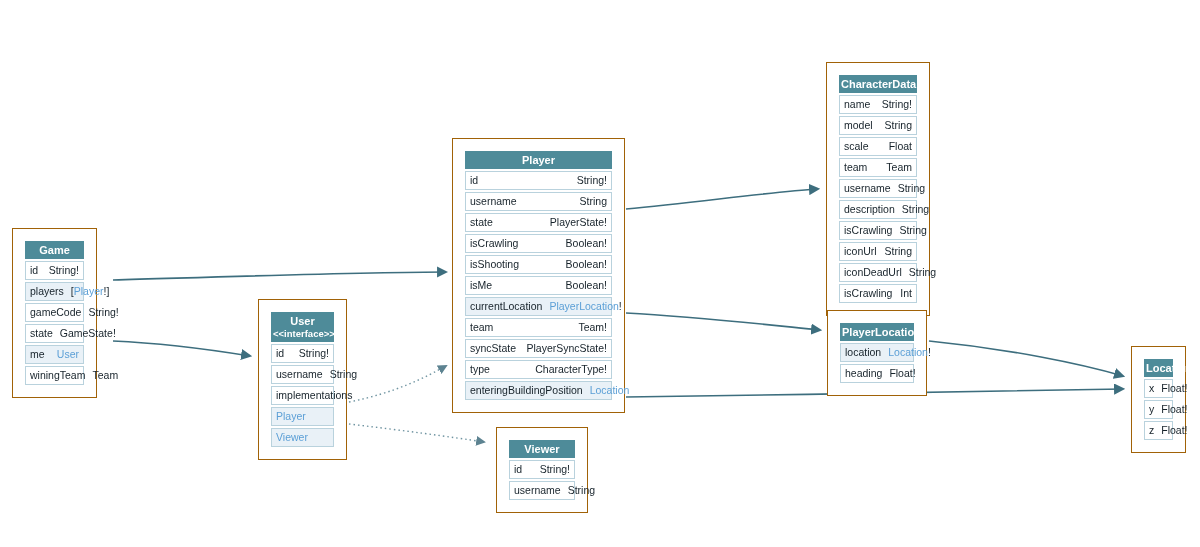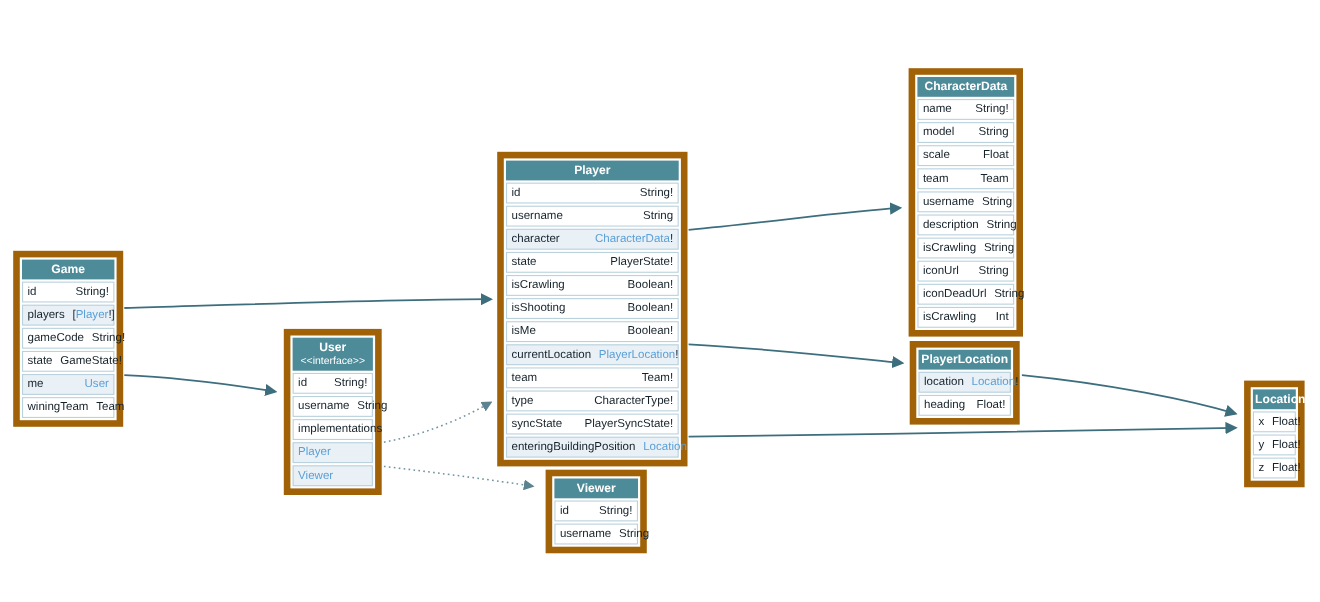--- a/index.html
+++ b/index.html
@@ -2,39 +2,39 @@
 <html><head>
 <meta charset="utf-8">
 <style>
   html,body{margin:0;padding:0;}
   body{
     width:1200px;height:547px;position:relative;background:#ffffff;
     font-family:"Liberation Sans", sans-serif;overflow:hidden;
   }
   #edges{position:absolute;left:0;top:0;width:1200px;height:547px;pointer-events:none;}
   .type-table{
-    position:absolute;background:#ffffff;border:6px solid #a16207;
-    padding:2px;box-sizing:border-box;font-size:10.5px;color:#16222a;
+    position:absolute;background:#ffffff;border:1px solid #a16207;
+    padding:12px;box-sizing:border-box;font-size:10.5px;color:#16222a;
   }
   .thead{
     background:#4e8b99;color:#ffffff;text-align:center;font-weight:bold;
     font-size:11px;line-height:1.2;padding:3px 2px 2px 2px;cursor:pointer;
   }
-  .thead .subtitle{display:block;font-size:9.5px;font-weight:normal;}
+  .thead .subtitle{display:block;font-size:9.5px;font-weight:bold;}
   .frow{
     display:flex;justify-content:space-between;align-items:center;
     border:1px solid #b9d2dd;margin-top:2px;padding:2px 4px;background:#ffffff;
     min-height:13px;line-height:13px;white-space:nowrap;
   }
   .frow.linkbg{background:#e9f1f7;}
   .fname{color:#16222a;}
   .ftype{color:#16222a;margin-left:7px;}
   .tlink{color:#5b9fd6;cursor:pointer;}
   
-  .pos-game{left:12px;top:228px;width:100px;}
+  .pos-game{left:12px;top:228px;width:85px;}
   .pos-user{left:258px;top:299px;width:89px;}
   .pos-player{left:452px;top:138px;width:173px;}
   .pos-viewer{left:496px;top:427px;width:92px;}
   .pos-characterdata{left:826px;top:62px;width:104px;}
   .pos-playerlocation{left:827px;top:310px;width:100px;}
   .pos-location{left:1131px;top:346px;width:55px;}
   .edge-solid{fill:none;stroke:#3d6e7e;stroke-width:1.6;}
   .edge-dotted{fill:none;stroke:#6f94a1;stroke-width:1.4;stroke-dasharray:1.5 3;}
 </style>
 </head>
@@ -109,24 +109,20 @@
 <div class="type-table pos-player">
     <div class="thead"><span>Player</span></div>
     <div class="frow">
       <span class="fname">id</span>
       <span class="ftype">String!</span>
     </div>
     <div class="frow">
       <span class="fname">username</span>
       <span class="ftype">String</span>
     </div>
-    <div class="frow linkbg">
-      <span class="fname">character</span>
-      <span class="ftype"><span class="tlink">CharacterData</span><span>!</span></span>
-    </div>
     <div class="frow">
       <span class="fname">state</span>
       <span class="ftype">PlayerState!</span>
     </div>
     <div class="frow">
       <span class="fname">isCrawling</span>
       <span class="ftype">Boolean!</span>
     </div>
     <div class="frow">
       <span class="fname">isShooting</span>
@@ -138,27 +134,27 @@
     </div>
     <div class="frow linkbg">
       <span class="fname">currentLocation</span>
       <span class="ftype"><span class="tlink">PlayerLocation</span><span>!</span></span>
     </div>
     <div class="frow">
       <span class="fname">team</span>
       <span class="ftype">Team!</span>
     </div>
     <div class="frow">
+      <span class="fname">syncState</span>
+      <span class="ftype">PlayerSyncState!</span>
+    </div>
+    <div class="frow">
       <span class="fname">type</span>
       <span class="ftype">CharacterType!</span>
     </div>
-    <div class="frow">
-      <span class="fname">syncState</span>
-      <span class="ftype">PlayerSyncState!</span>
-    </div>
     <div class="frow linkbg">
       <span class="fname">enteringBuildingPosition</span>
       <span class="ftype"><span class="tlink">Location</span></span>
     </div>
   </div>
 <div class="type-table pos-viewer">
     <div class="thead"><span>Viewer</span></div>
     <div class="frow">
       <span class="fname">id</span>
       <span class="ftype">String!</span>

